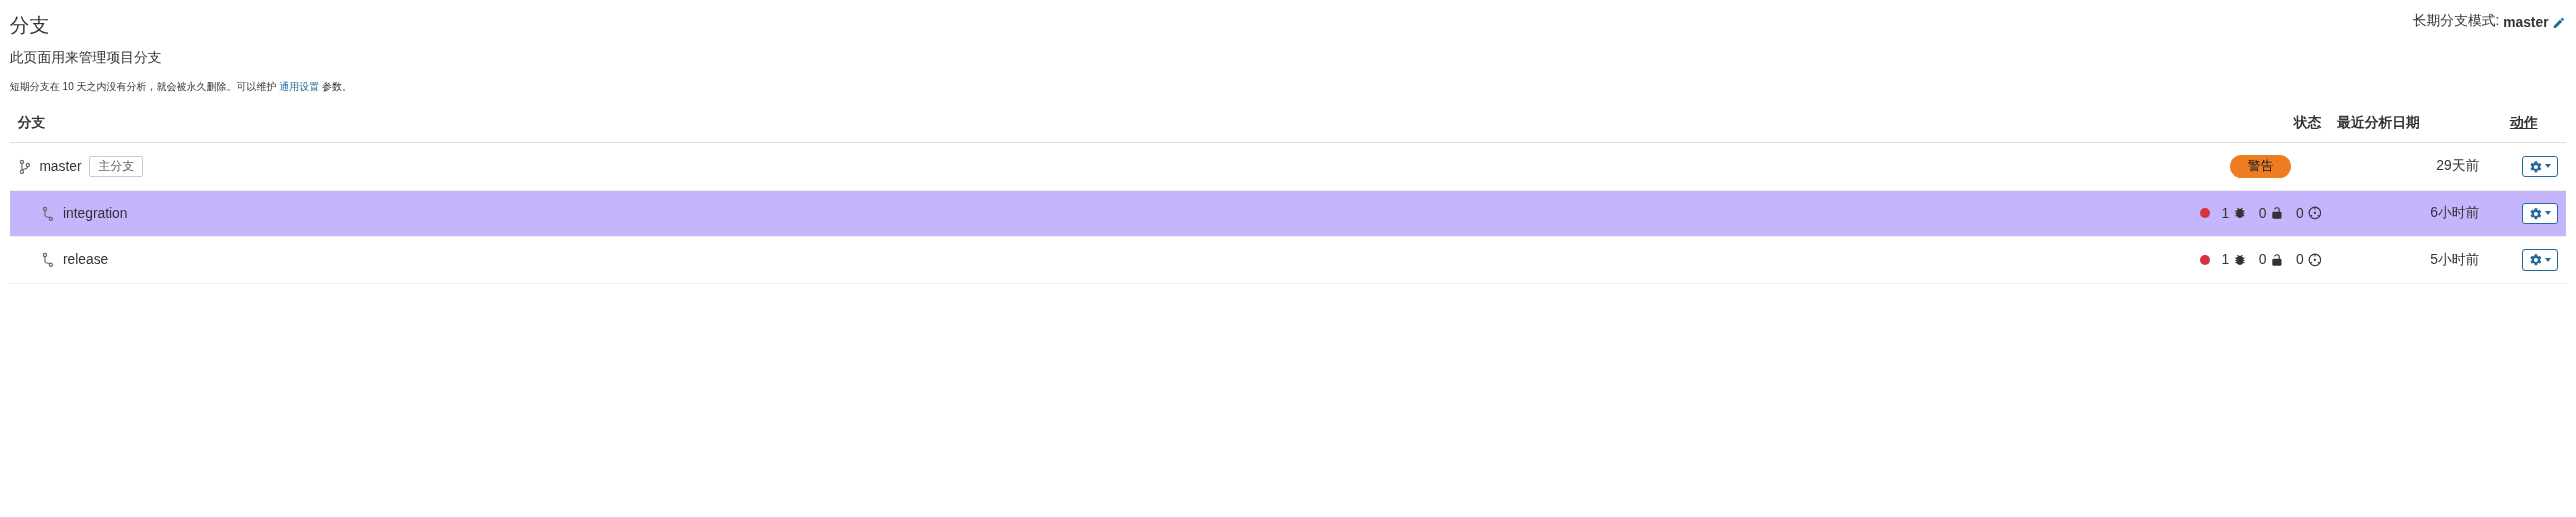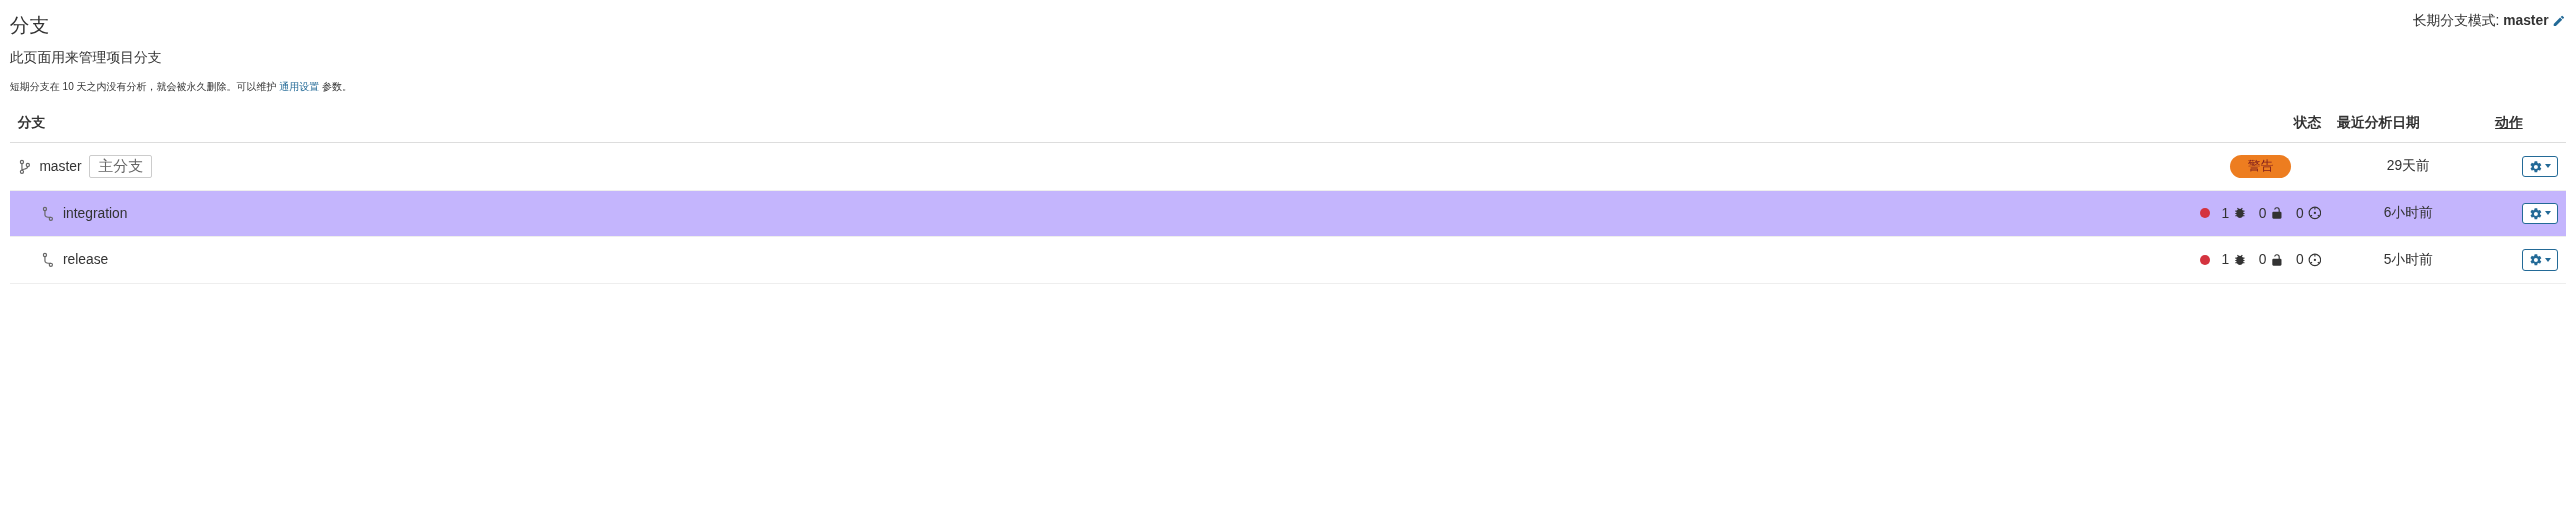--- a/index.html
+++ b/index.html
@@ -18,21 +18,21 @@
     .page-title {
       font-size: 19.7px;
       font-weight: 400;
       color: #333;
       margin-bottom: 9.8px;
     }
     .long-term-mode {
       font-size: 13.8px;
       color: #333;
       display: flex;
-      align-items: center;
+      align-items: flex-end;
       gap: 3.9px;
     }
     .long-term-mode strong { font-weight: 700; }
     .edit-icon {
       cursor: pointer;
       color: #236a97;
       display: inline-flex;
     }
     .subtitle {
       font-size: 13.8px;
@@ -53,65 +53,65 @@
     .table th {
       text-align: left;
       font-weight: 700;
       padding: 9.8px 7.9px;
       border-bottom: 1px solid #ddd;
       font-size: 13.8px;
       color: #333;
     }
     .table th.col-status { text-align: right; width: 118px;}
     .table th.col-date { width: 158px;}
-    .table th.col-action { text-align: left; width: 79px; padding-right: 13.8px; text-decoration: underline;}
+    .table th.col-action { text-align: center; width: 79px; padding-right: 13.8px; text-decoration: underline;}
     .table td {
       padding: 11.8px 7.9px;
       border-bottom: 1px solid #eee;
       vertical-align: middle;
     }
     .table tbody tr.alt { background: #c4b5fd; }
     .branch-cell {
       display: flex;
       align-items: center;
       gap: 7.9px;
     }
     .indent { padding-left: 23.6px; }
     .branch-icon { color: #666; display:inline-flex; }
     .branch-name { color: #333; }
     .main-badge {
       border: 1px solid #ccc;
       border-radius: 2px;
       padding: 1px 7.9px;
-      font-size: 15px;
+      font-size: 12px;
       color: #666;
       background: #fff;
     }
     .status-cell { text-align: center; white-space: nowrap;}
     .warn-pill {
       background: #ed7d20;
-      color: #7f1d1d;
+      color: #0f172a;
       padding: 3px 17.7px;
       border-radius: 11.8px;
       font-size: 12.8px;
       display: inline-block;
     }
     .status-items {
       display: inline-flex;
       align-items: center;
       gap: 11.8px;
       justify-content: center;
     }
     .red-dot {
       width: 9.8px; height: 9.8px; border-radius: 50%;
       background: #d4333f; display:inline-block;
     }
     .count-item { display: inline-flex; align-items: center; gap: 3.9px; color:#333;}
     .mini-icon { color:#333; display:inline-flex; }
-    .date-cell { text-align: center; color:#333;}
+    .date-cell { text-align: right; color:#333;}
     .action-cell { text-align: right; padding-right: 9.8px;}
     .gear-btn {
       border: 1px solid #236a97;
       background: #fff;
       color: #236a97;
       border-radius: 3px;
       padding: 3px 5.9px;
       cursor: pointer;
       display: inline-flex;
       align-items: center;

